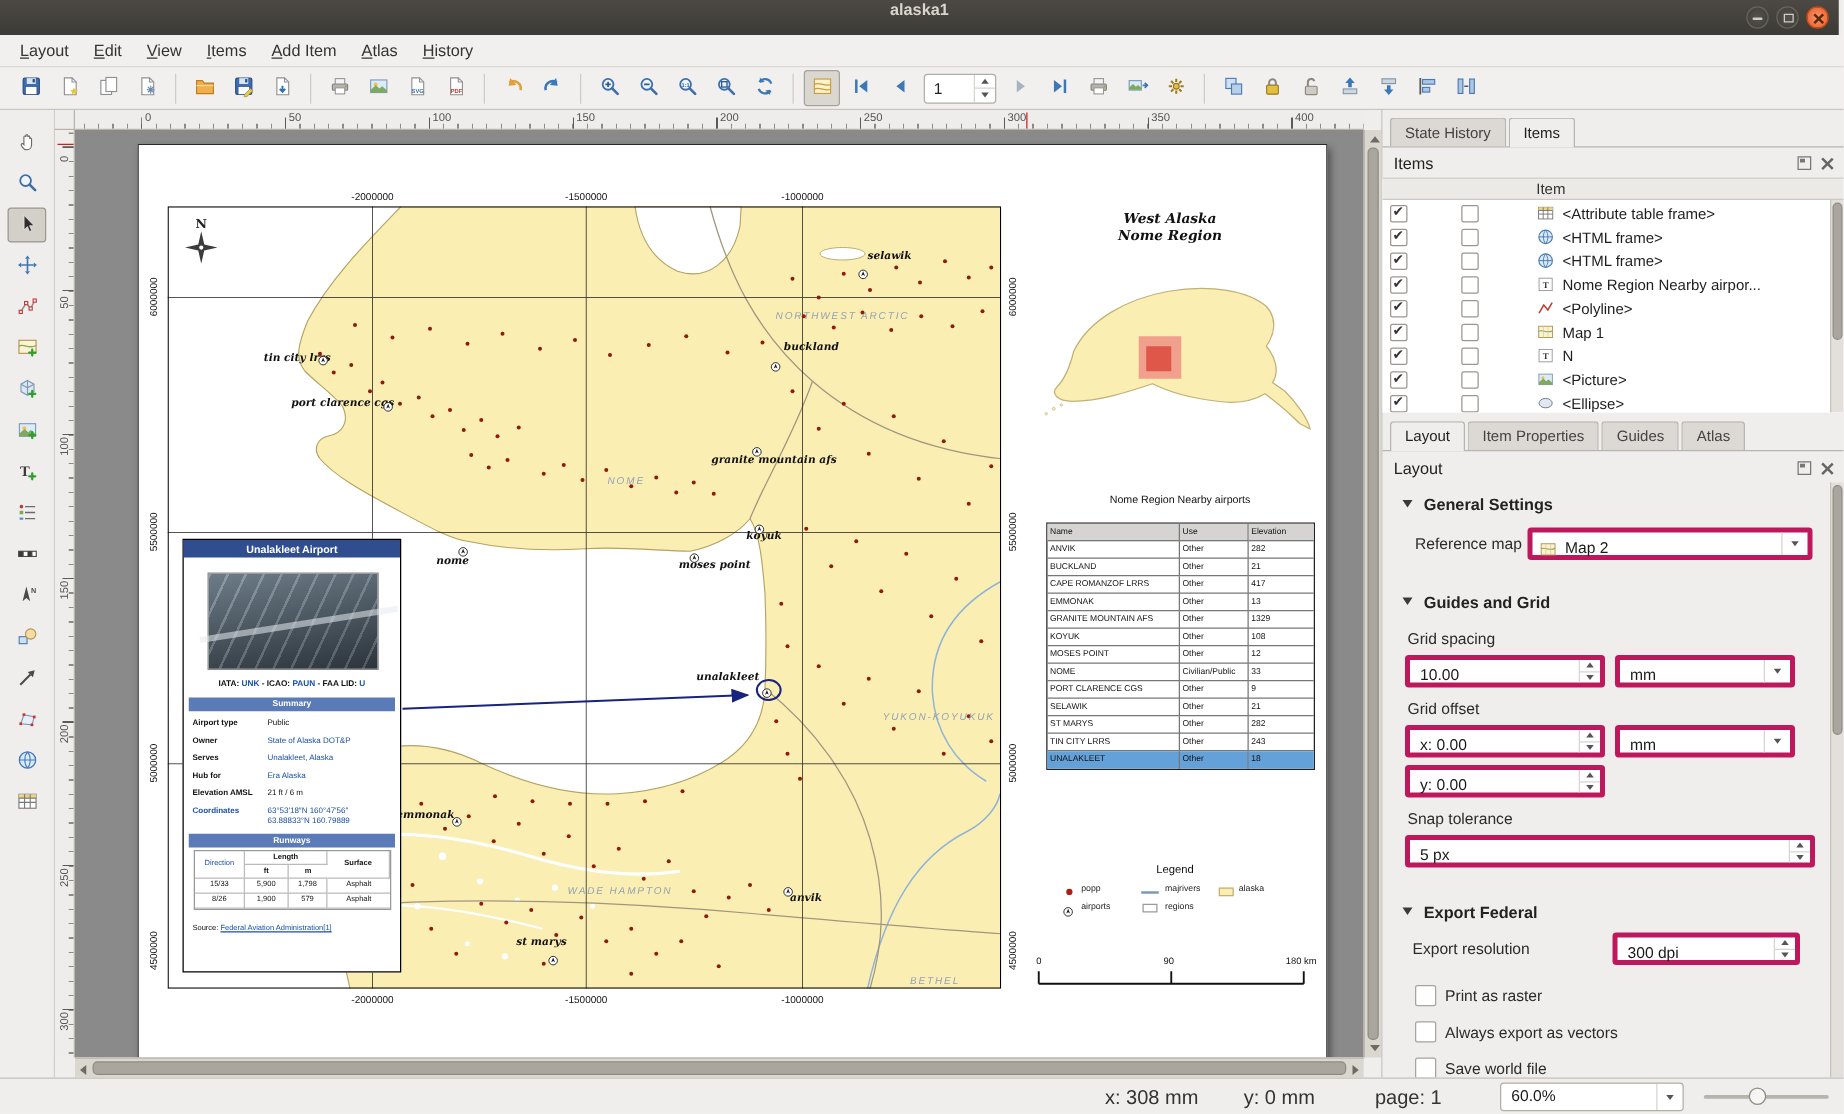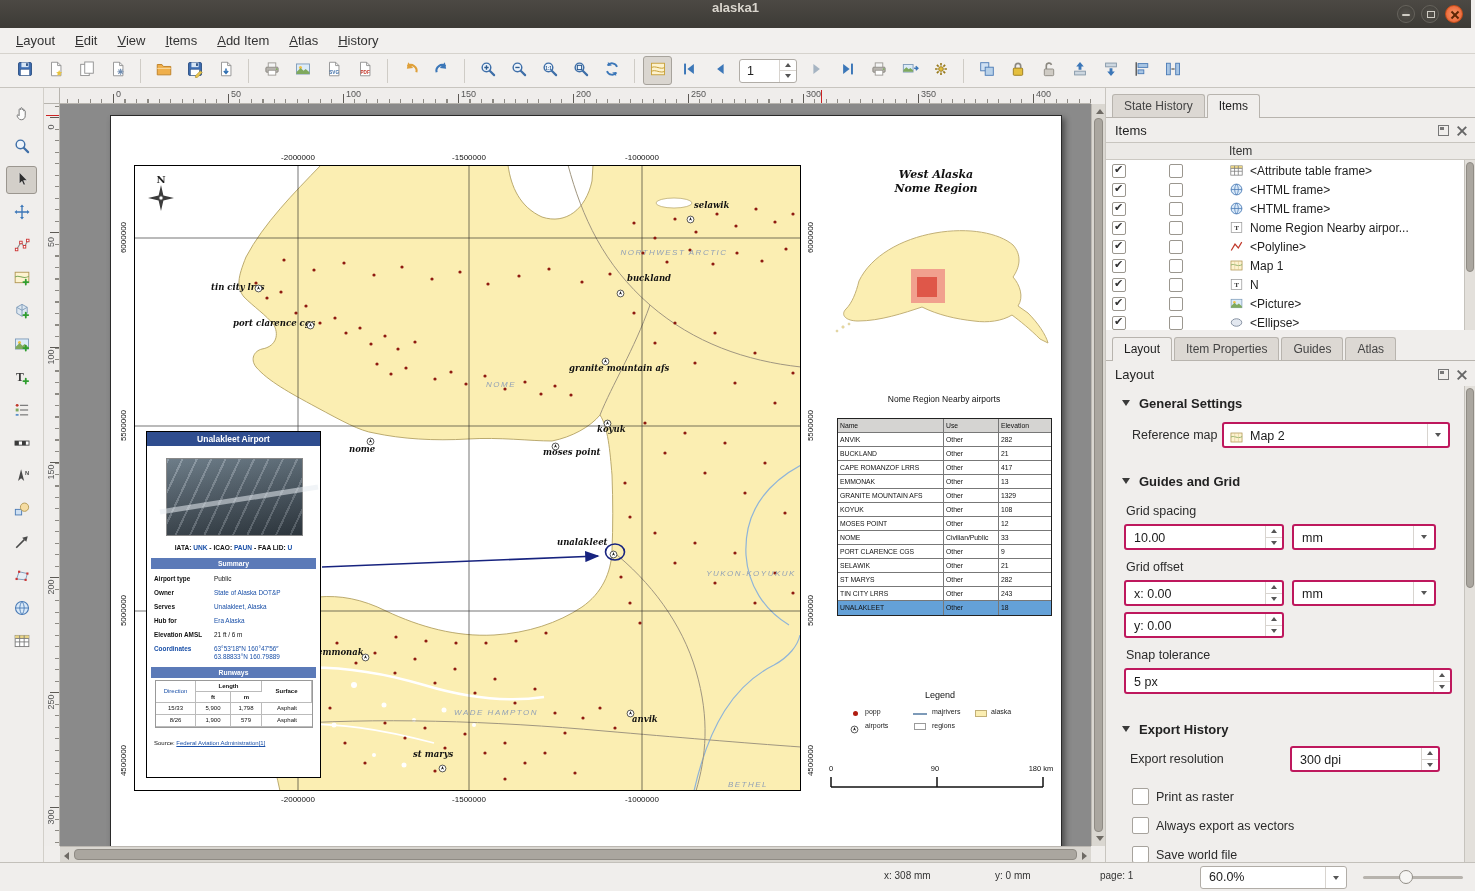--- a/index.html
+++ b/index.html
@@ -121,32 +121,32 @@
 .trow{position:absolute;left:0;right:12px;height:19px;display:flex;align-items:center;background:#fff}
 .cb{width:14px;height:14px;border:1px solid #9b978f;background:#fff;border-radius:2px;position:relative;flex:0 0 auto}
 .cb.on::after{content:"✔";position:absolute;left:1px;top:-2px;font-size:11px;color:#333}
 .trow .icn{margin-left:46px;width:15px;height:15px;flex:0 0 auto}
 .trow .lbl{margin-left:6px;font-size:12px;color:#1e1e1e;white-space:nowrap;overflow:hidden}
 .scrolltrack{position:absolute;width:11px;background:#e3e0db;border-left:1px solid #c6c3bd}
 
 .sechdr{position:absolute;font-weight:bold;font-size:13px;color:#222}
 .sechdr .tri{display:inline-block;width:0;height:0;border-left:4.5px solid transparent;border-right:4.5px solid transparent;border-top:6px solid #3a3a3a;margin-right:9px;vertical-align:2px}
 .flabel{position:absolute;font-size:12.5px;color:#2b2b2b}
-.field{position:absolute;height:26px;background:#fff;border:2px solid #be185d;border-radius:3px;font-size:12.5px;line-height:24px;padding-left:8px;color:#1a1a1a}
+.field{position:absolute;height:26px;background:#fff;border:4px solid #be185d;border-radius:3px;font-size:12.5px;line-height:24px;padding-left:8px;color:#1a1a1a}
 .spinbtns{position:absolute;top:0;right:0;width:17px;height:100%;border-left:1px solid #d8d4cf;display:flex;flex-direction:column}
 .sb{flex:1;display:flex;align-items:center;justify-content:center}
 .sb+.sb{border-top:1px solid #d8d4cf}
 .tri-u{width:0;height:0;border-left:3.5px solid transparent;border-right:3.5px solid transparent;border-bottom:4.5px solid #555}
 .tri-d{width:0;height:0;border-left:3.5px solid transparent;border-right:3.5px solid transparent;border-top:4.5px solid #555}
 .combo .arrowbox{position:absolute;right:0;top:0;width:21px;height:100%;border-left:1px solid #d8d4cf;display:flex;align-items:center;justify-content:center}
 .combo .cicon{position:absolute;left:5px;top:5px;width:15px;height:15px}
 .chk{position:absolute;width:17px;height:17px;background:#fff;border:1px solid #a7a39d;border-radius:2px}
 
 .statusbar{position:absolute;left:0;right:0;bottom:0;height:29px;background:#f0eeec;border-top:1px solid #c3c0ba}
-.stxt{position:absolute;top:7px;font-size:10px;color:#333}
+.stxt{position:absolute;top:7px;font-size:16px;color:#333}
 .szoom{position:absolute;left:1200px;top:3px;width:147px;height:23px;background:#fff;border:1px solid #b1ada7;border-radius:3px;font-size:12.5px;line-height:21px;padding-left:8px;color:#1a1a1a}
 .slider{position:absolute;left:1363px;top:13px;width:100px;height:3px;background:#b7b3ad;border-radius:2px}
 .slider .knob{position:absolute;left:36px;top:-6px;width:14px;height:14px;border-radius:50%;background:#f6f5f3;border:1px solid #918d86}
 </style>
 </head>
 <body>
 
 <div class="titlebar">
   <span class="ttl">alaska1</span>
   <div class="winbtns">
@@ -1209,21 +1209,21 @@
       <div class="spinbtns">
           <div class="sb">
             <div class="tri-u"></div>
           </div>
           <div class="sb">
             <div class="tri-d"></div>
           </div>
         </div>
     </div>
 
-    <div class="sechdr" style="left:16px;top:336px"><span class="tri"></span><span>Export History</span></div>
+    <div class="sechdr" style="left:16px;top:336px"><span class="tri"></span><span>Export Federal</span></div>
     <span class="flabel" style="left:24px;top:366px">Export resolution</span>
     <div class="field" style="left:184px;top:360px;width:150px">
       <span>300 dpi</span>
       <div class="spinbtns">
           <div class="sb">
             <div class="tri-u"></div>
           </div>
           <div class="sb">
             <div class="tri-d"></div>
           </div>

